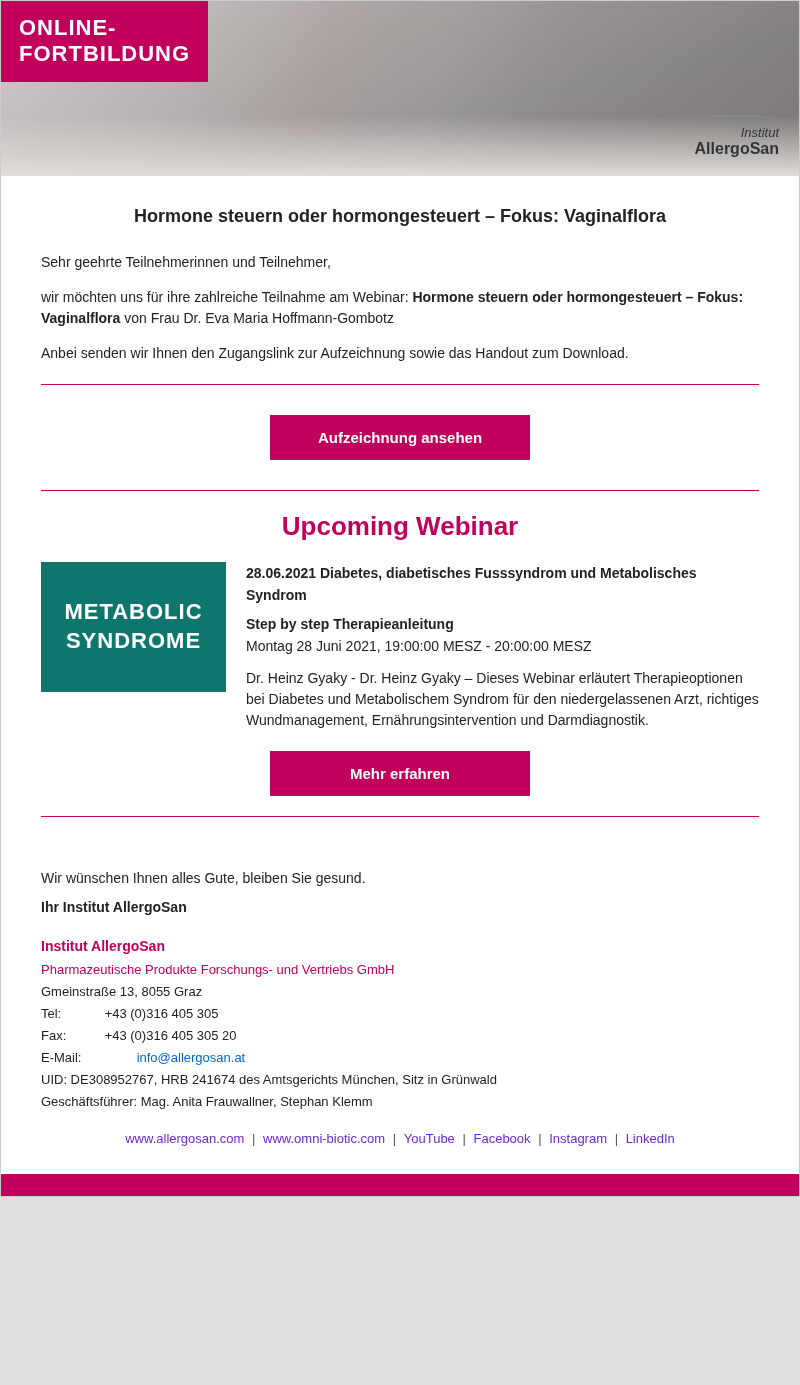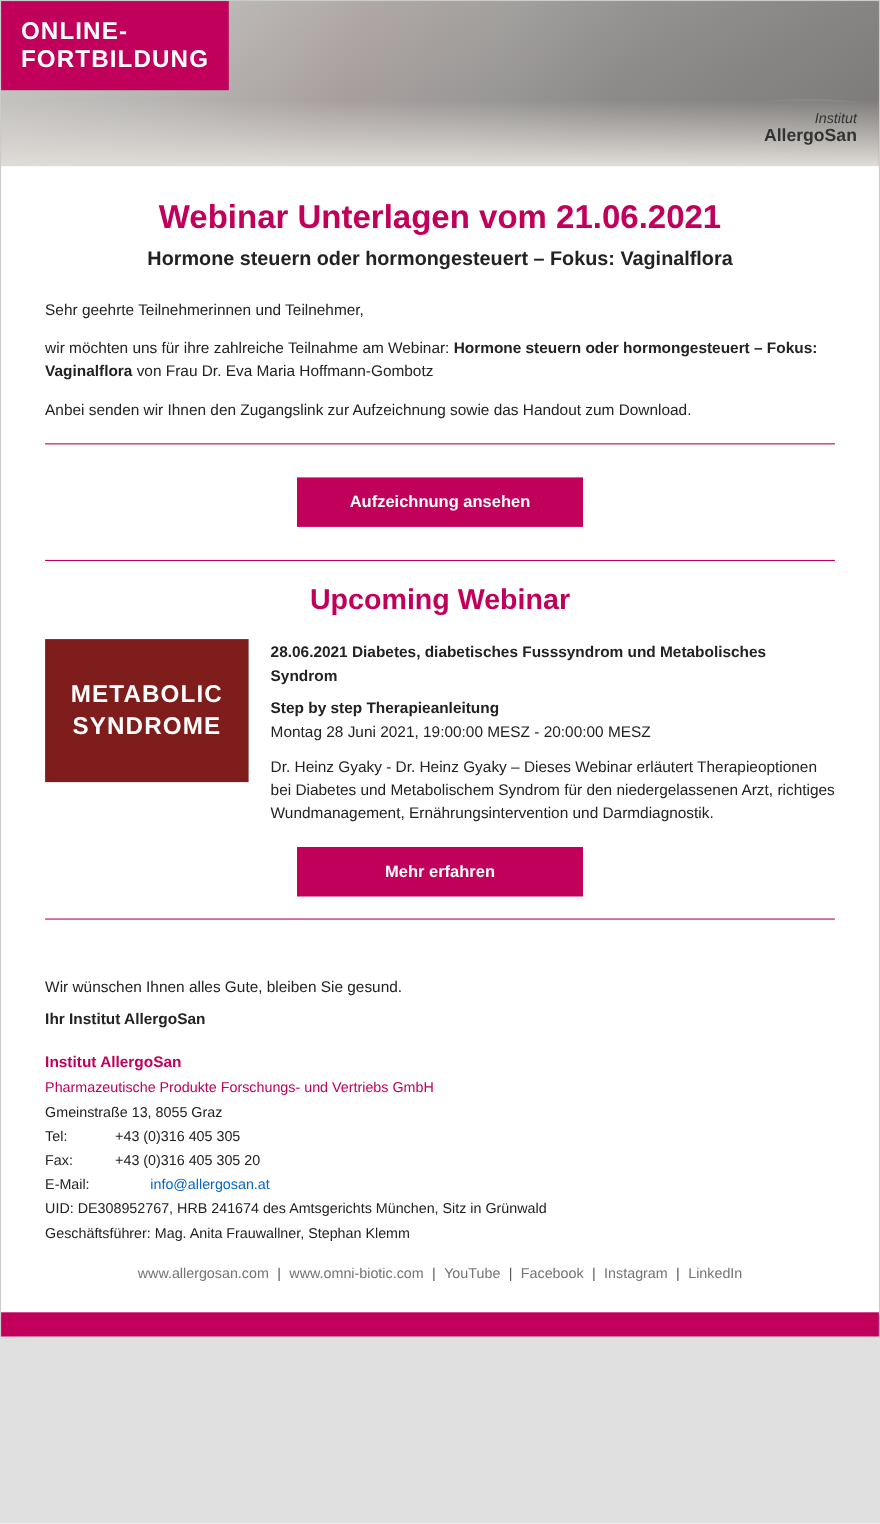--- a/index.html
+++ b/index.html
@@ -12,21 +12,21 @@
     }
     .email-wrapper {
       width: 800px;
       background: #ffffff;
       border: 1px solid #cccccc;
     }
     
     .header {
       position: relative;
       background: #b0b0b0;
-      height: 150px;
+      height: 175px;
       overflow: hidden;
     }
     
     .header-img-sim {
       width: 100%;
       height: 100%;
       background: linear-gradient(to bottom right, #d5d0cc 0%, #b8b0a8 30%, #9a9290 60%, #807870 100%);
       position: relative;
     }
     .online-fortbildung-badge {
@@ -131,21 +131,21 @@
     }
     .webinar-card {
       display: flex;
       gap: 20px;
       margin-bottom: 20px;
     }
     .webinar-image {
       width: 185px;
       min-width: 185px;
       height: 130px;
-      background: #7f1d1d;
+      background: #0f766e;
       display: flex;
       flex-direction: column;
       align-items: center;
       justify-content: center;
       color: white;
       font-weight: 900;
       font-size: 20px;
       text-align: center;
       letter-spacing: 1px;
       line-height: 1.3;
@@ -215,21 +215,21 @@
       min-width: 60px;
       display: inline-block;
     }
     .social-links {
       margin-top: 18px;
       margin-bottom: 8px;
       text-align: center;
       font-size: 13px;
     }
     .social-links a {
-      color: #737373;
+      color: #6d28d9;
       text-decoration: none;
       margin: 12px 4px;
     }
     .social-links .sep {
       color: #555;
     }
     
     .bottom-bar {
       height: 22px;
       background: #c0005a;
@@ -251,21 +251,20 @@
       <span>FORTBILDUNG</span>
     </div>
     <div class="allergosan-logo">
       <div class="logo-curve"></div>
       <div class="logo-text">Institut</div>
       <div class="logo-name">AllergoSan</div>
     </div>
   </div>
 
   <div class="content">
-    <h1 class="main-title">Webinar Unterlagen vom 21.06.2021</h1>
     <h2 class="subtitle">Hormone steuern oder hormongesteuert – Fokus: Vaginalflora</h2>
 
     <p class="intro-text">Sehr geehrte Teilnehmerinnen und Teilnehmer,</p>
 
     <p class="intro-text">
       <span>wir möchten uns für ihre zahlreiche Teilnahme am Webinar: </span><b>Hormone steuern oder hormongesteuert – Fokus: Vaginalflora</b><span> von Frau Dr. Eva Maria Hoffmann-Gombotz</span>
     </p>
 
     <p class="intro-text">Anbei senden wir Ihnen den Zugangslink zur Aufzeichnung sowie das Handout zum Download.</p>
 

